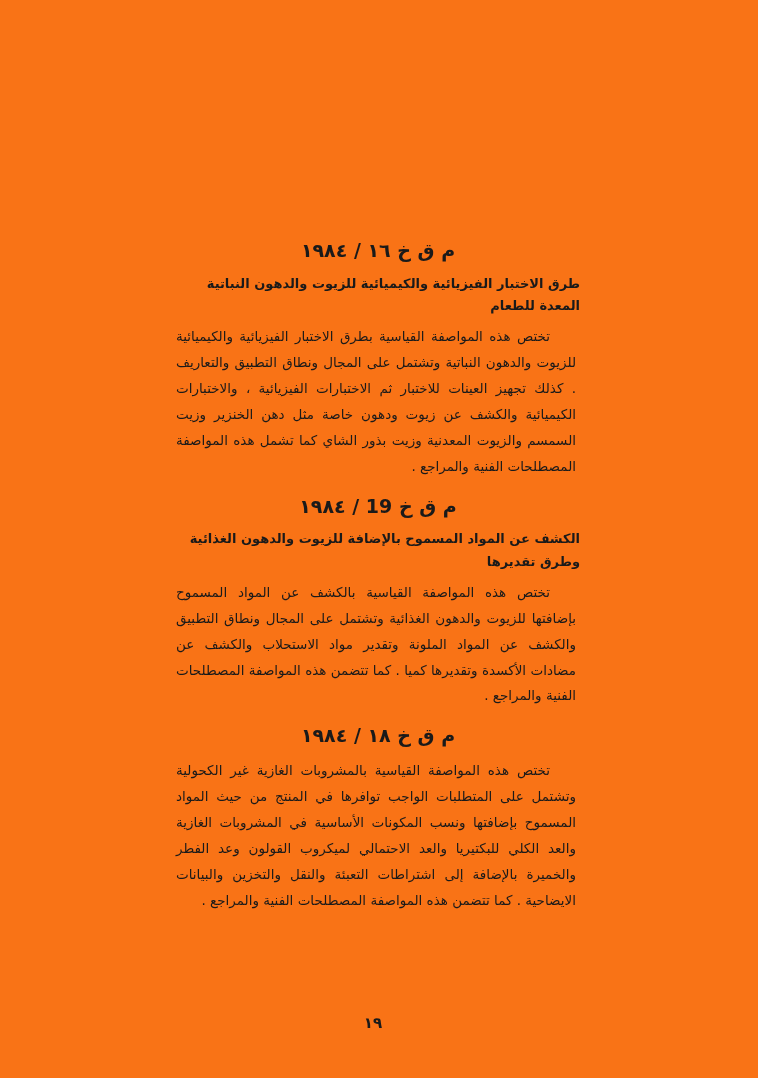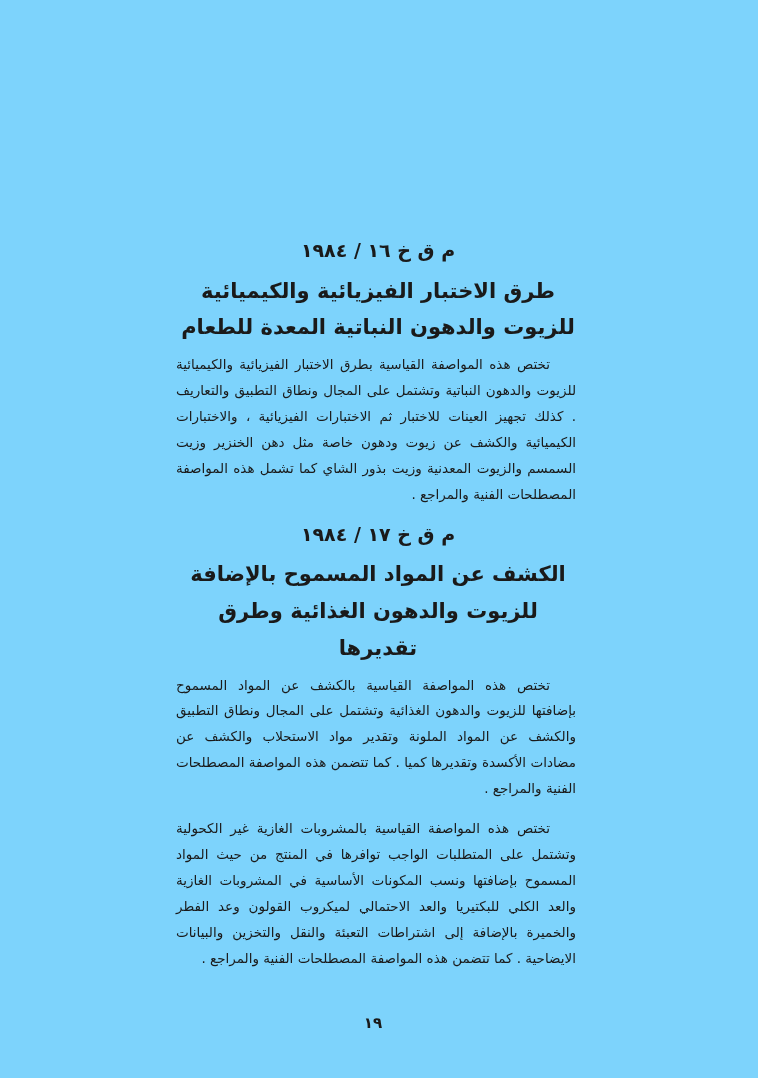--- a/index.html
+++ b/index.html
@@ -4,21 +4,21 @@
 <style>
   html, body {
     margin: 0;
     padding: 0;
     background: #ffffff;
   }
   .page {
     position: relative;
     width: 758px;
     height: 1078px;
-    background: #7dd3fc;
+    background: #f97316;
     font-family: "DejaVu Sans", sans-serif;
     color: #1a1a1a;
     direction: rtl;
     overflow: hidden;
   }
   .content {
     position: absolute;
     top: 238px;
     right: 178px;
     width: 404px;
@@ -30,22 +30,22 @@
   .code {
     margin: 0 0 10px 0;
     text-align: center;
     font-size: 19px;
     font-weight: bold;
     line-height: 1.3;
     letter-spacing: 1px;
   }
   .title {
     margin: 0 0 6px 0;
-    text-align: center;
-    font-size: 21px;
+    text-align: right;
+    font-size: 13px;
     font-weight: bold;
     line-height: 1.75;
   }
   .body-text {
     margin: 2px 4px 0 0;
     font-size: 13.5px;
     line-height: 1.92;
     text-align: justify;
     text-justify: inter-word;
     text-indent: 26px;
@@ -66,25 +66,26 @@
 <div class="page">
   <div class="content">
 
     <section class="std-section">
       <h2 class="code">م ق خ ١٦ / ١٩٨٤</h2>
       <h3 class="title">طرق الاختبار الفيزيائية والكيميائية للزيوت والدهون النباتية المعدة للطعام</h3>
       <p class="body-text">تختص هذه المواصفة القياسية بطرق الاختبار الفيزيائية والكيميائية للزيوت والدهون النباتية وتشتمل على المجال ونطاق التطبيق والتعاريف . كذلك تجهيز العينات للاختبار ثم الاختبارات الفيزيائية ، والاختبارات الكيميائية والكشف عن زيوت ودهون خاصة مثل دهن الخنزير وزيت السمسم والزيوت المعدنية وزيت بذور الشاي كما تشمل هذه المواصفة المصطلحات الفنية والمراجع .</p>
     </section>
 
     <section class="std-section">
-      <h2 class="code">م ق خ ١٧ / ١٩٨٤</h2>
+      <h2 class="code">م ق خ 19 / ١٩٨٤</h2>
       <h3 class="title">الكشف عن المواد المسموح بالإضافة للزيوت والدهون الغذائية وطرق تقديرها</h3>
       <p class="body-text">تختص هذه المواصفة القياسية بالكشف عن المواد المسموح بإضافتها للزيوت والدهون الغذائية وتشتمل على المجال ونطاق التطبيق والكشف عن المواد الملونة وتقدير مواد الاستحلاب والكشف عن مضادات الأكسدة وتقديرها كميا . كما تتضمن هذه المواصفة المصطلحات الفنية والمراجع .</p>
     </section>
 
     <section class="std-section">
+      <h2 class="code">م ق خ ١٨ / ١٩٨٤</h2>
       <p class="body-text">تختص هذه المواصفة القياسية بالمشروبات الغازية غير الكحولية وتشتمل على المتطلبات الواجب توافرها في المنتج من حيث المواد المسموح بإضافتها ونسب المكونات الأساسية في المشروبات الغازية والعد الكلي للبكتيريا والعد الاحتمالي لميكروب القولون وعد الفطر والخميرة بالإضافة إلى اشتراطات التعبئة والنقل والتخزين والبيانات الايضاحية . كما تتضمن هذه المواصفة المصطلحات الفنية والمراجع .</p>
     </section>
 
   </div>
 
   <div class="page-number">١٩</div>
 </div>
 
 </body></html>

